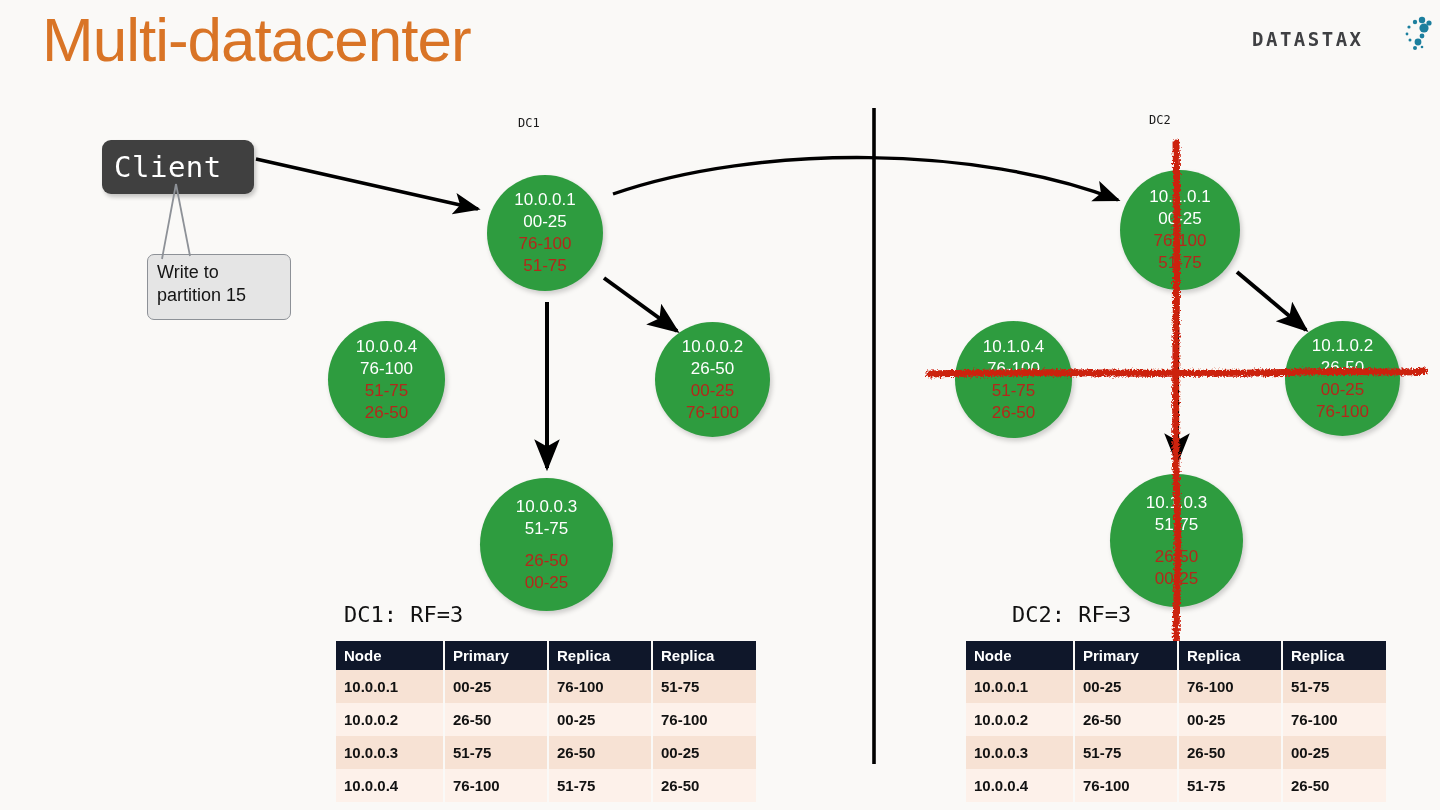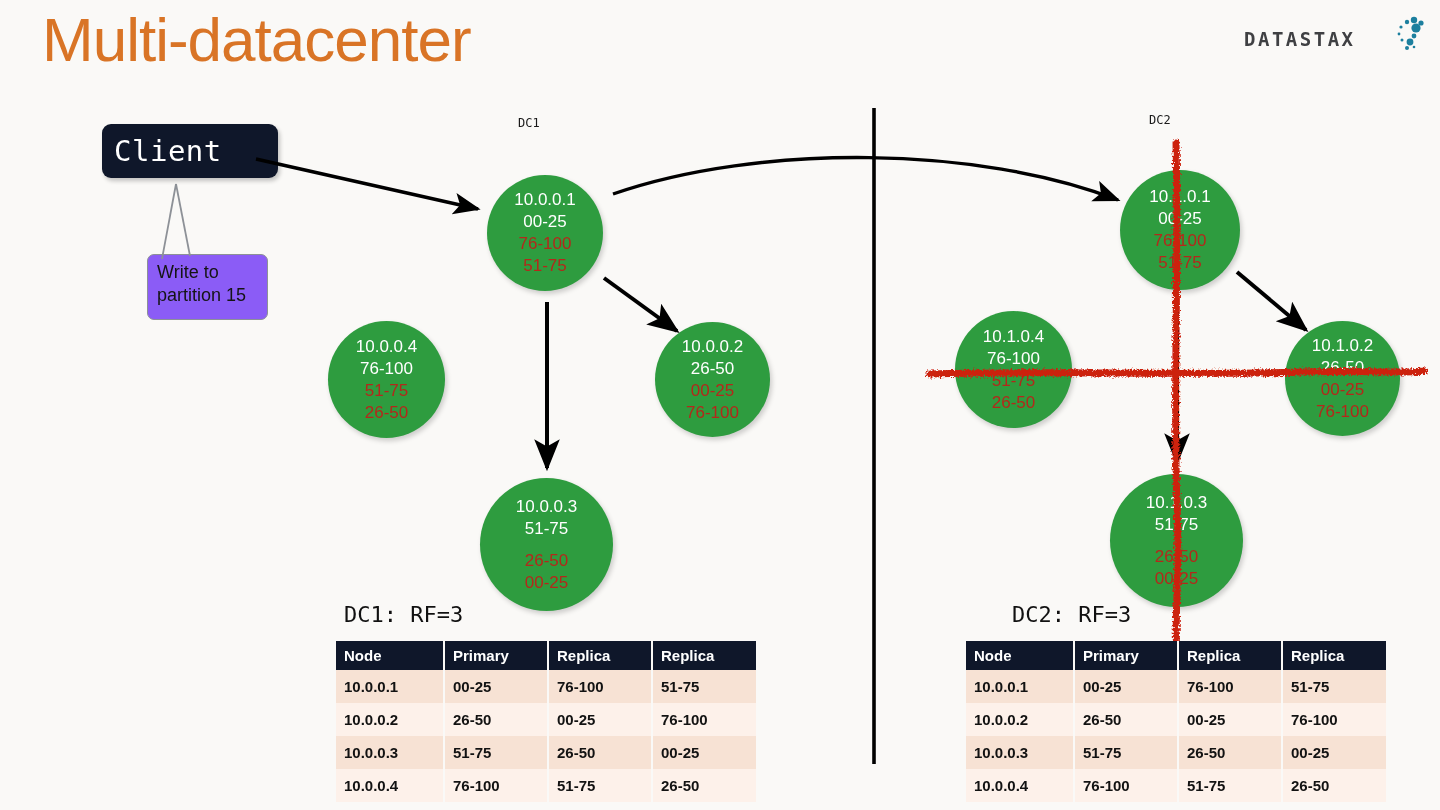--- a/index.html
+++ b/index.html
@@ -23,21 +23,21 @@
     font-weight: 400;
     color: #d97426;
     font-family: "Liberation Sans", sans-serif;
     letter-spacing: -1px;
     white-space: nowrap;
   }
 
   
   #logo {
     position: absolute;
-    right: 16px; top: 14px;
+    right: 8px; top: 14px;
     width: 180px; height: 46px;
   }
   #logo .wordmark {
     position: absolute;
     left: 0; top: 14px;
     font-family: "DejaVu Sans Mono", monospace;
     font-size: 19px;
     font-weight: 700;
     letter-spacing: 2.5px;
     color: #3f4043;
@@ -56,41 +56,41 @@
     position: absolute;
     font-family: "DejaVu Sans Mono", monospace;
     font-size: 12px;
     color: #1a1a1a;
     white-space: nowrap;
   }
 
   
   #client-box {
     position: absolute;
-    left: 102px; top: 124px;
-    width: 176px; height: 54px;
-    background: #0f172a;
+    left: 102px; top: 140px;
+    width: 152px; height: 54px;
+    background: #404040;
     border-radius: 9px;
     box-shadow: 2px 3px 4px rgba(0,0,0,0.22);
     display: flex; align-items: center;
   }
   #client-box .label {
     font-family: "DejaVu Sans Mono", monospace;
     font-size: 29px;
     color: #ffffff;
     padding-left: 12px;
     letter-spacing: 0.5px;
   }
 
   
   #callout {
     position: absolute;
     left: 147px; top: 254px;
-    width: 121px; height: 66px;
-    background: #8b5cf6;
+    width: 144px; height: 66px;
+    background: #e5e5e5;
     border: 1.6px solid #8d9197;
     border-radius: 7px;
     box-sizing: border-box;
     padding: 6px 0 6px 9px;
   }
   #callout .line {
     font-family: "Liberation Sans", sans-serif;
     font-size: 18px;
     color: #141414;
     line-height: 23px;
@@ -241,21 +241,21 @@
   </div>
 
   <div class="node" style="left:1110px; top:474px; width:133px; height:133px;">
     <span class="ln w">10.1.0.3</span>
     <span class="ln w">51-75</span>
     <span class="gap"></span>
     <span class="ln r">26-50</span>
     <span class="ln r">00-25</span>
   </div>
 
-  <div class="node" style="left:955px; top:311px; width:117px; height:117px;">
+  <div class="node" style="left:955px; top:321px; width:117px; height:117px;">
     <span class="ln w">10.1.0.4</span>
     <span class="ln w">76-100</span>
     <span class="ln r">51-75</span>
     <span class="ln r">26-50</span>
   </div>
 
   <svg id="vec" viewBox="0 0 1440 810">
     <defs>
       <marker id="ah" markerWidth="9" markerHeight="9" refX="7.2" refY="3.2" orient="auto" markerUnits="strokeWidth">
         <path d="M0,0 L8,3.2 L0,6.4 L1.8,3.2 z" fill="#000"></path>

